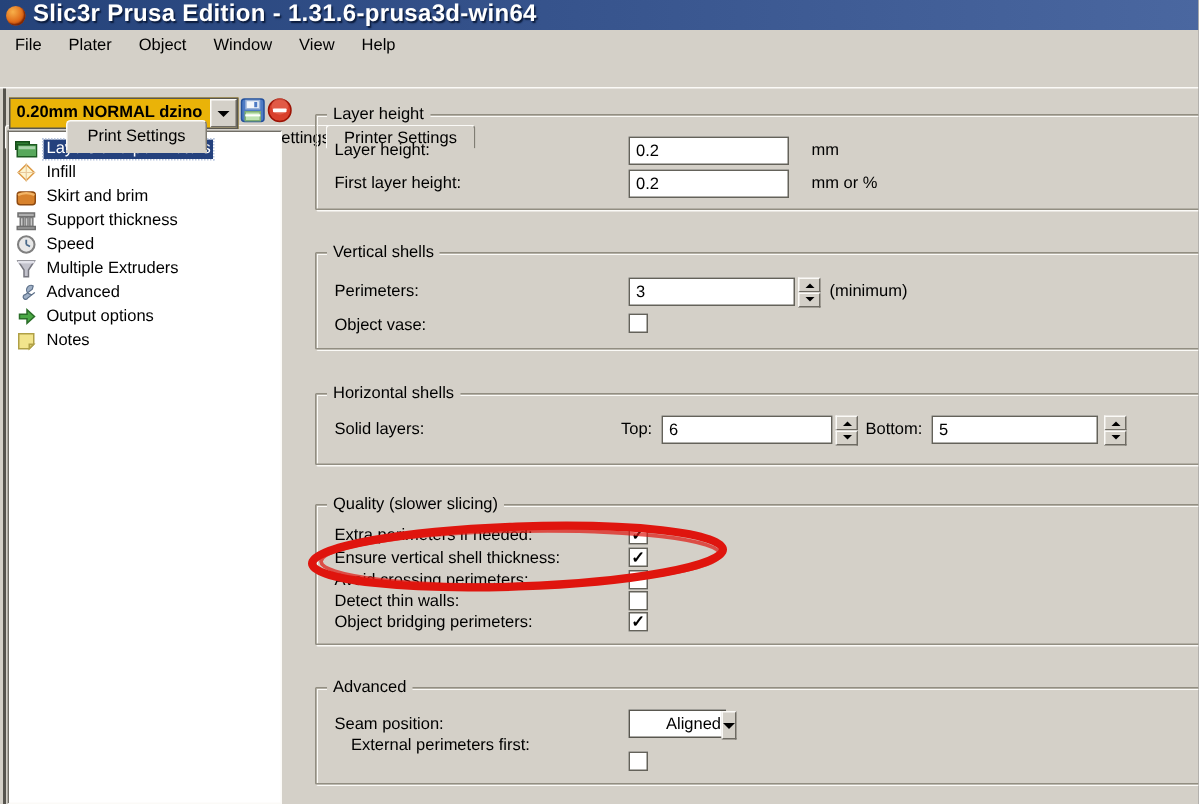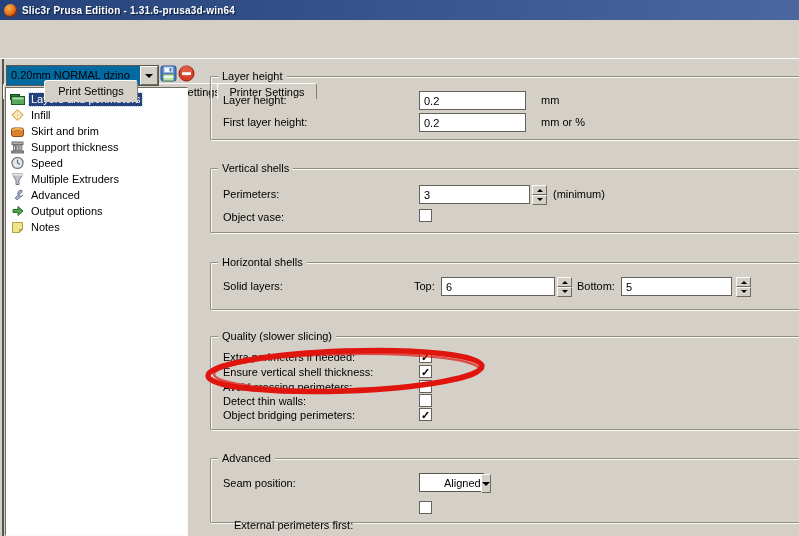--- a/index.html
+++ b/index.html
@@ -4,38 +4,38 @@
 <style>
   html,body{margin:0;padding:0;background:#9a9a9a;}
   .screen{position:relative;width:799px;height:536px;background:#d4d0c8;overflow:hidden;
     font-family:"Liberation Sans",sans-serif;font-size:11px;color:#000;}
 
   
   .titlebar{position:absolute;left:0;top:0;width:799px;height:20px;
     background:linear-gradient(to right,#25437a,#34518a 40%,#4a67a0);display:flex;align-items:center;}
   .app-icon{width:13px;height:13px;margin:0 5px 0 4px;border-radius:50%;
     background:radial-gradient(circle at 35% 30%,#f7b04a,#e06a18 55%,#a33408);box-shadow:inset -1px -1px 1px #7a2505;}
-  .title-text{color:#fff;font-weight:bold;font-size:10px;letter-spacing:.2px;text-shadow:1px 1px 1px #0a1a3a;}
+  .title-text{color:#fff;font-weight:bold;font-size:16px;letter-spacing:.2px;text-shadow:1px 1px 1px #0a1a3a;}
 
   
   .menubar{position:absolute;left:0;top:20px;width:799px;height:20px;background:#d4d0c8;display:flex;align-items:center;}
   .menu-item{padding:2px 9px;cursor:default;}
   .menu-item:first-child{padding-left:10px;}
 
   
   .tabstrip{position:absolute;left:0;top:40px;width:799px;height:19px;}
   .page-top-line{position:absolute;left:0;top:58px;width:799px;height:1px;background:#fbfaf7;}
   .page-left-line{position:absolute;left:2px;top:59px;width:2px;height:477px;background:#56544e;}
   .tab{position:absolute;top:43px;height:15px;background:#d4d0c8;border:1px solid #807d74;border-bottom:none;
     border-top-color:#fbfaf7;border-left-color:#fbfaf7;border-radius:3px 3px 0 0;
     display:flex;align-items:center;justify-content:center;padding:0 6px;cursor:default;}
   .tab.active{top:40px;height:19px;z-index:5;box-shadow:0 2px 0 #d4d0c8;font-size:11px;}
 
   
-  .combo{position:absolute;left:6px;top:65px;width:151px;height:19px;background:#0369a1;border:1px solid #59574f;display:flex;}
+  .combo{position:absolute;left:6px;top:65px;width:151px;height:19px;background:#eab308;border:1px solid #59574f;display:flex;font-weight:bold;}
   .combo-text{flex:1;padding:3px 0 0 4px;white-space:nowrap;overflow:hidden;}
   .combo-btn{width:16px;height:17px;background:#d4d0c8;border:1px solid;border-color:#fbfaf7 #6e6b63 #6e6b63 #fbfaf7;
     display:flex;align-items:center;justify-content:center;}
   .arr-down{width:0;height:0;border:4px solid transparent;border-top:4px solid #000;margin-top:4px;}
   .tool-btn{position:absolute;top:64px;width:18px;height:19px;display:flex;align-items:center;justify-content:center;cursor:default;}
 
   
   .tree{position:absolute;left:5px;top:87px;width:183px;height:449px;background:#fff;
     border:1px solid;border-color:#716e66 #fbfaf7 #fbfaf7 #716e66;padding-top:3px;box-sizing:border-box;}
   .tree-item{display:flex;align-items:center;height:16px;padding-left:4px;cursor:default;}
@@ -68,20 +68,28 @@
 </head>
 <body>
 
 <div class="screen">
 
   <div class="titlebar">
     <div class="app-icon"></div>
     <div class="title-text">Slic3r Prusa Edition - 1.31.6-prusa3d-win64</div>
   </div>
 
+  <div class="menubar">
+    <div class="menu-item">File</div>
+    <div class="menu-item">Plater</div>
+    <div class="menu-item">Object</div>
+    <div class="menu-item">Window</div>
+    <div class="menu-item">View</div>
+    <div class="menu-item">Help</div>
+  </div>
 
   <div class="page-top-line"></div>
   <div class="page-left-line"></div>
   <div class="tabstrip">
     <div class="tab" style="left:3px;width:40px;">Plater</div>
     <div class="tab active" style="left:44px;width:80px;">Print Settings</div>
     <div class="tab" style="left:125px;width:91px;">Filament Settings</div>
     <div class="tab" style="left:217px;width:86px;">Printer Settings</div>
   </div>
 
@@ -256,21 +264,21 @@
 
   <div class="group" style="top:458px;height:65px;">
     <div class="legend">Advanced</div>
     <div class="flabel" style="left:12px;top:18px;">Seam position:</div>
     <div class="select" style="left:208px;top:14px;width:65px;padding-left:20px;">
       <div class="select-text">Aligned</div>
       <div class="combo-btn">
           <div class="arr-down"></div>
         </div>
     </div>
-    <div class="flabel" style="left:12px;top:60px;padding-left:11px;">External perimeters first:</div>
+    <div class="flabel" style="left:12px;top:32px;padding-left:11px;">External perimeters first:</div>
     <div class="checkbox" style="left:208px;top:42px;">
         <span></span>
       </div>
   </div>
 
   <svg class="annotation-svg" width="799" height="536" viewBox="0 0 799 536">
     <ellipse cx="345" cy="371" rx="137" ry="20" fill="none" stroke="#df150e" stroke-width="5.5" transform="rotate(-2 345 371)"></ellipse>
     <ellipse cx="347" cy="372" rx="133" ry="18" fill="none" stroke="#df150e" stroke-width="2.5" opacity="0.7" transform="rotate(-1 347 372)"></ellipse>
   </svg>
 

